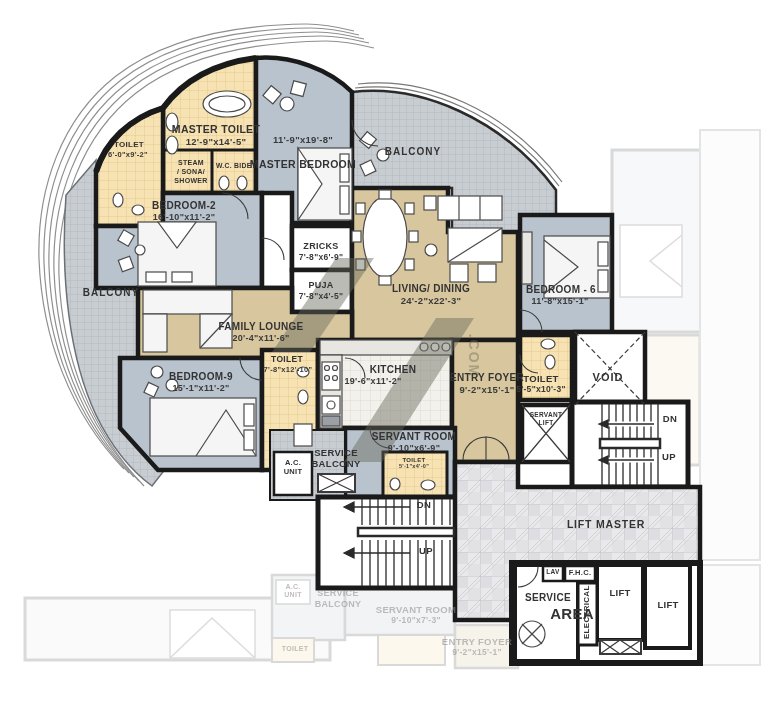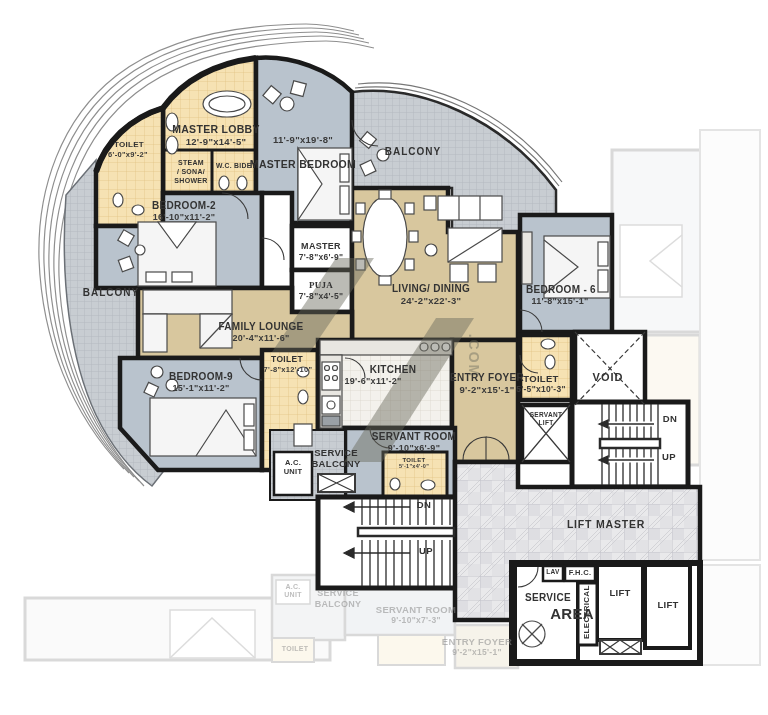--- a/index.html
+++ b/index.html
@@ -334,41 +334,41 @@
     <polygon points="336,258 374,258 310,352 272,352"></polygon>
     <polygon points="436,318 474,318 382,462 344,462"></polygon>
   </g>
 </svg>
 
 <div class="wm-com" style="left:452px;top:348px;font-size:14px;">.COM</div>
 
 <div class="lbl" style="left:129px;top:141px;font-size:8px;">TOILET</div>
 <div class="lbl dims" style="left:128px;top:151px;font-size:7.5px;">6'-0"x9'-2"</div>
 
-<div class="lbl" style="left:216px;top:124px;font-size:10.5px;">MASTER LOBBY</div>
+<div class="lbl" style="left:216px;top:124px;font-size:10.5px;">MASTER TOILET</div>
 <div class="lbl dims" style="left:216px;top:137px;font-size:9.5px;">12'-9"x14'-5"</div>
 
 <div class="lbl" style="left:191px;top:159px;font-size:7px;">STEAM</div>
 <div class="lbl" style="left:191px;top:168px;font-size:7px;">/ SONA/</div>
 <div class="lbl" style="left:191px;top:177px;font-size:7px;">SHOWER</div>
 <div class="lbl" style="left:236px;top:162px;font-size:6.8px;">W.C. BIDET</div>
 
 <div class="lbl" style="left:303px;top:122px;font-size:10.5px;margin-top:37px;">MASTER BEDROOM</div>
 <div class="lbl dims" style="left:303px;top:135px;font-size:9.5px;">11'-9"x19'-8"</div>
 
 <div class="lbl" style="left:413px;top:147px;font-size:10px;letter-spacing:1px;">BALCONY</div>
 <div class="lbl" style="left:111px;top:288px;font-size:10px;letter-spacing:1px;">BALCONY</div>
 
 <div class="lbl" style="left:184px;top:201px;font-size:10px;">BEDROOM-2</div>
 <div class="lbl dims" style="left:184px;top:213px;font-size:9px;">16'-10"x11'-2"</div>
 
-<div class="lbl" style="left:321px;top:242px;font-size:9px;">MASTER</div>
+<div class="lbl" style="left:321px;top:242px;font-size:9px;">ZRICKS</div>
 <div class="lbl dims" style="left:321px;top:253px;font-size:8.5px;">7'-8"x6'-9"</div>
 
-<div class="lbl" style="left:321px;top:281px;font-size:9px;font-family:Liberation Serif, serif;">PUJA</div>
+<div class="lbl" style="left:321px;top:281px;font-size:9px;">PUJA</div>
 <div class="lbl dims" style="left:321px;top:292px;font-size:8.5px;">7'-8"x4'-5"</div>
 
 <div class="lbl" style="left:431px;top:284px;font-size:10px;">LIVING/ DINING</div>
 <div class="lbl dims" style="left:431px;top:296px;font-size:9.5px;">24'-2"x22'-3"</div>
 
 <div class="lbl" style="left:261px;top:322px;font-size:10px;">FAMILY LOUNGE</div>
 <div class="lbl dims" style="left:261px;top:334px;font-size:9px;">20'-4"x11'-6"</div>
 
 <div class="lbl" style="left:201px;top:372px;font-size:10px;">BEDROOM-9</div>
 <div class="lbl dims" style="left:201px;top:384px;font-size:9px;">15'-1"x11'-2"</div>

